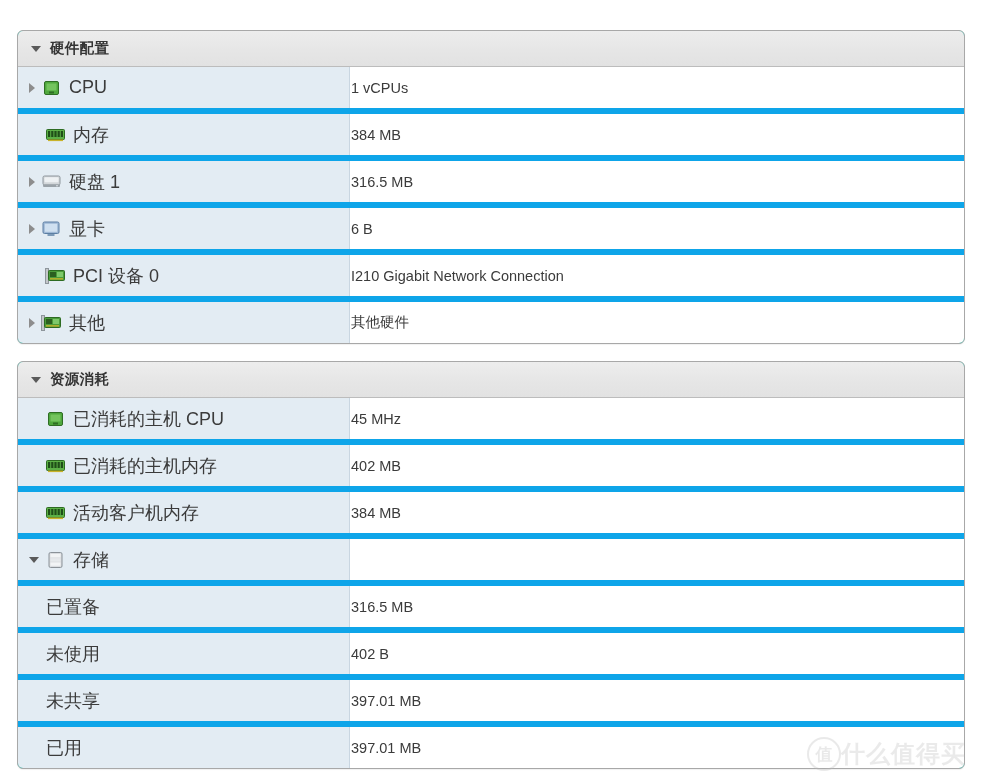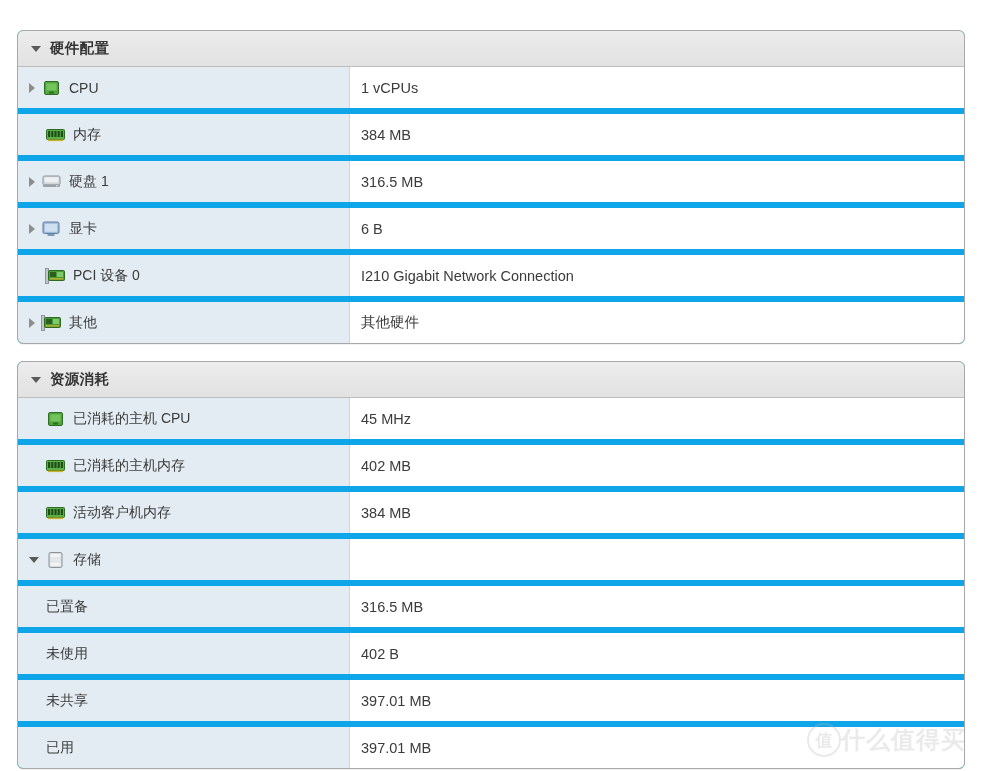--- a/index.html
+++ b/index.html
@@ -92,27 +92,26 @@
     align-items: center;
     padding-left: 11px;
     box-sizing: border-box;
     border-right: 1px solid #c9d6e1;
   }
   .cell-value {
     flex: 1 1 auto;
     background: #ffffff;
     display: flex;
     align-items: center;
-    padding-left: 10px;
     box-sizing: border-box;
     border-left: 1px solid #ffffff;
   }
 
   .row-label-text {
-    font-size: 14px;
+    font-size: 18px;
     color: #3b3b3b;
     white-space: nowrap;
   }
   .row-value-text {
     font-size: 14.5px;
     color: #3b3b3b;
     white-space: nowrap;
   }
   .row-value-text.link {
     color: #3f7eb5;
@@ -129,21 +128,21 @@
     justify-content: center;
   }
 
   
   .indent-1 .cell-label { padding-left: 28px; }
 
   
   .watermark {
     position: absolute;
     right: 16px;
-    bottom: 14px;
+    bottom: 0;
     display: flex;
     align-items: center;
     opacity: 0.30;
     pointer-events: none;
     user-select: none;
   }
   .wm-badge {
     width: 30px;
     height: 30px;
     border: 2px solid #b9b9b9;

